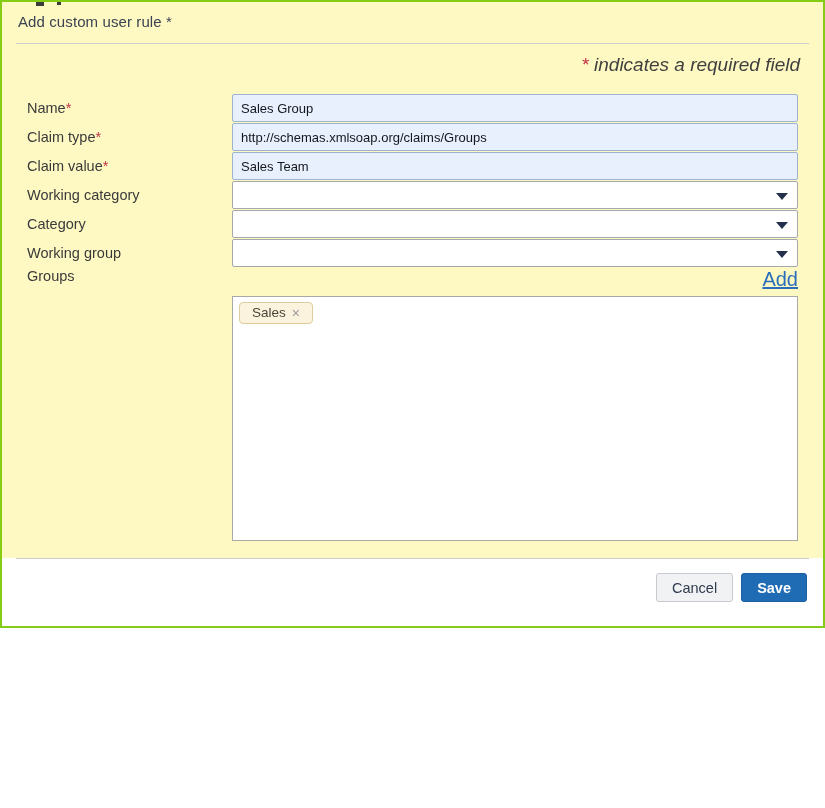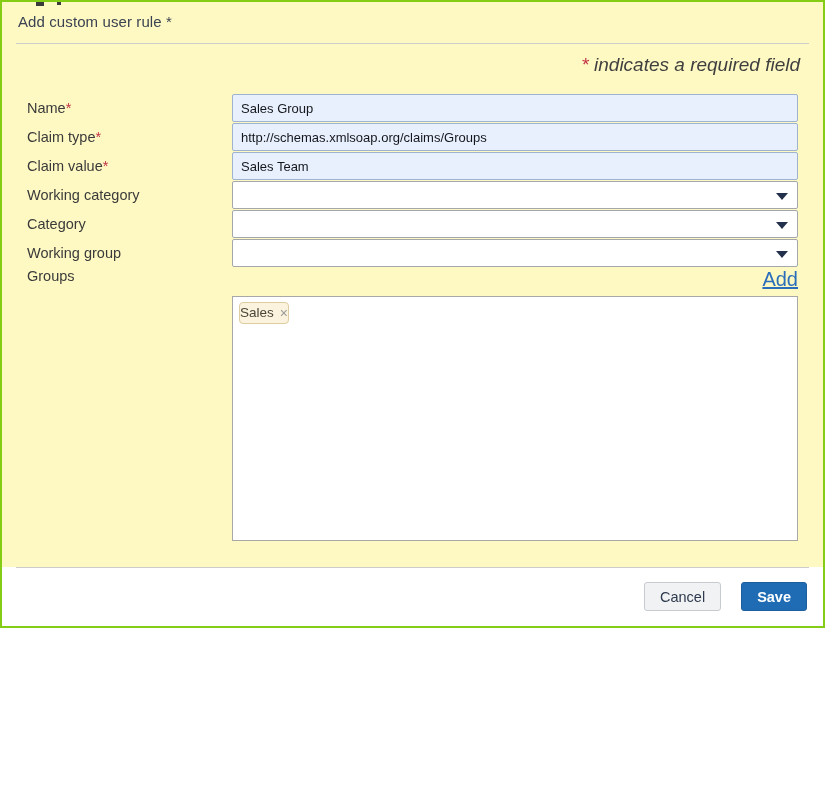--- a/index.html
+++ b/index.html
@@ -116,41 +116,41 @@
     background: #fff;
     padding: 5px 6px;
   }
   .tag {
     display: inline-flex;
     align-items: center;
     gap: 6px;
     background: #fbf3dd;
     border: 1px solid #ddcd9e;
     border-radius: 4px;
-    padding: 2px 0 3px;
+    padding: 2px 12px 3px;
     font-size: 13.5px;
     color: #4a4538;
   }
   .tag-remove {
     color: #9a9a9a;
     font-size: 14px;
     cursor: pointer;
     line-height: 1;
   }
 
   .footer {
     position: absolute;
     left: 0; right: 0; bottom: 0;
     background: #fff;
   }
   .footer-buttons {
     display: flex;
     justify-content: flex-end;
-    gap: 20px;
-    padding: 14px 16px 15px;
+    gap: 8px;
+    padding: 14px 16px 24px;
   }
   .btn {
     height: 29px;
     box-sizing: border-box;
     padding: 0 15px;
     font-size: 14.5px;
     border-radius: 3px;
     cursor: pointer;
     font-family: "Liberation Sans", "DejaVu Sans", sans-serif;
   }

